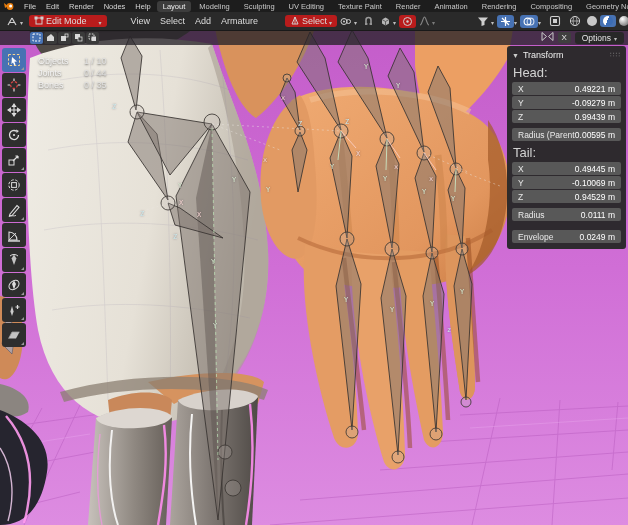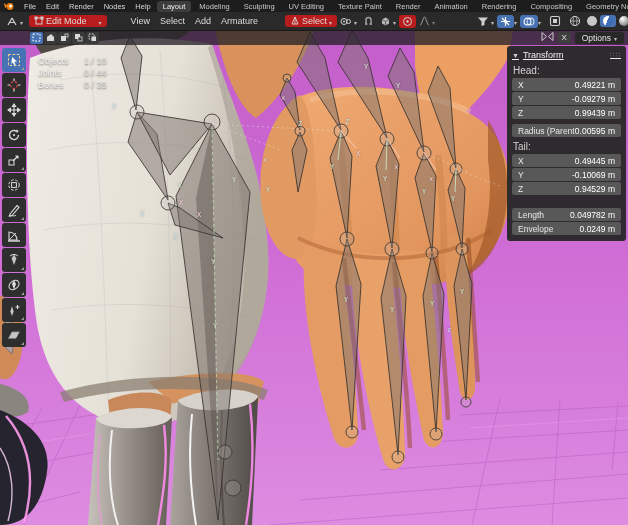--- a/index.html
+++ b/index.html
@@ -38,24 +38,24 @@
   .tbtn .sub{position:absolute;right:2px;bottom:2px;width:0;height:0;border-left:3px solid transparent;border-bottom:3px solid #9a9a9a;}
   
   #stats{position:absolute;left:38px;top:55px;z-index:5;font-size:9px;line-height:12px;
          text-shadow:0 1px 2px rgba(0,0,0,0.55);}
   #stats .row{display:flex;}
   #stats .lab{width:46px;color:#f2f2f2;}
   #stats .val{color:#e0e0e0;}
   
   #npanel{position:absolute;left:507px;top:46px;width:119px;background:rgba(40,40,40,0.96);
           border-radius:3px;z-index:7;padding:4px 5px 6px 5px;box-sizing:border-box;color:#e2e2e2;}
-  #npanel .phead{display:flex;align-items:center;font-size:9px;color:#efefef;margin-bottom:5px;text-decoration:underline;}
+  #npanel .phead{display:flex;align-items:center;font-size:9px;color:#efefef;margin-bottom:5px;}
   #npanel .phead .tchev{font-size:7px;margin-right:4px;color:#cccccc;}
   #npanel .phead .drag{margin-left:auto;color:#8f8f8f;font-size:7px;letter-spacing:1px;}
-  .seclab{font-size:10px;color:#d2d2d2;margin:4px 0 2px 1px;}
+  .seclab{font-size:13px;color:#d2d2d2;margin:4px 0 2px 1px;}
   .frow{height:13px;background:#585858;border-radius:2px;display:flex;justify-content:space-between;
         align-items:center;padding:0 6px;font-size:8.5px;margin-top:1px;}
   .frow .fl{color:#e9e9e9;}
   .frow .fv{color:#ffffff;}
   .gap4{height:4px;}
   
   #scene{position:absolute;left:0;top:0;z-index:0;}
   #axis-layer{position:absolute;left:0;top:0;width:628px;height:525px;z-index:2;pointer-events:none;}
   .axl{position:absolute;font-size:7px;font-family:"DejaVu Sans Mono",monospace;text-shadow:0 0 2px rgba(60,40,60,0.6);}
 </style>
@@ -591,25 +591,25 @@
     <div class="frow">
       <span class="fl">Y</span>
       <span class="fv">-0.10069 m</span>
     </div>
     <div class="frow">
       <span class="fl">Z</span>
       <span class="fv">0.94529 m</span>
     </div>
   </div>
   <div class="gap4"></div>
+  <div class="frow">
+    <span class="fl">Radius</span>
+    <span class="fv">0.0111 m</span>
+  </div>
   <div class="gap4"></div>
   <div class="gap4"></div>
   <div>
     <div class="frow">
-      <span class="fl">Length</span>
-      <span class="fv">0.049782 m</span>
-    </div>
-    <div class="frow">
       <span class="fl">Envelope</span>
       <span class="fv">0.0249 m</span>
     </div>
   </div>
 </div>
 
 </body></html>

